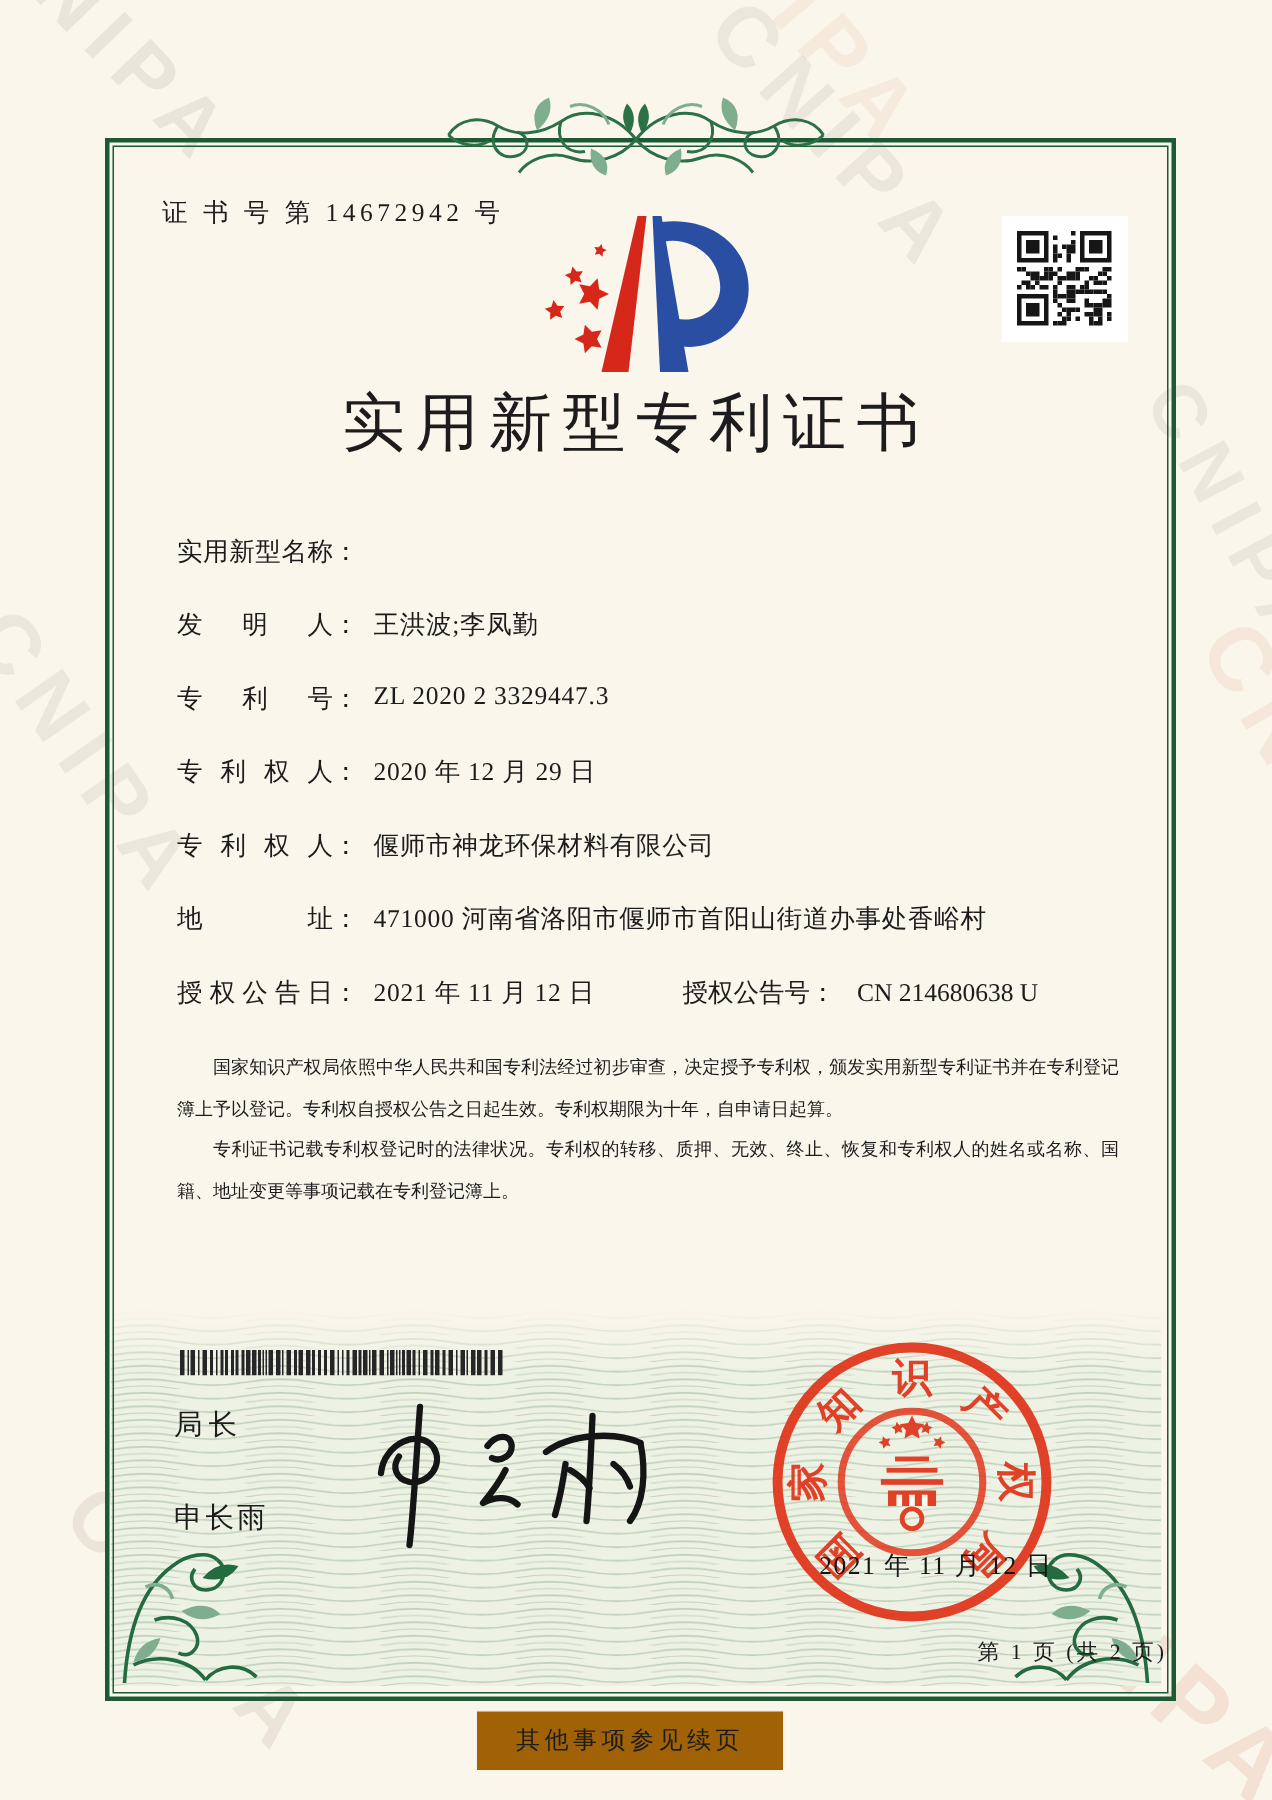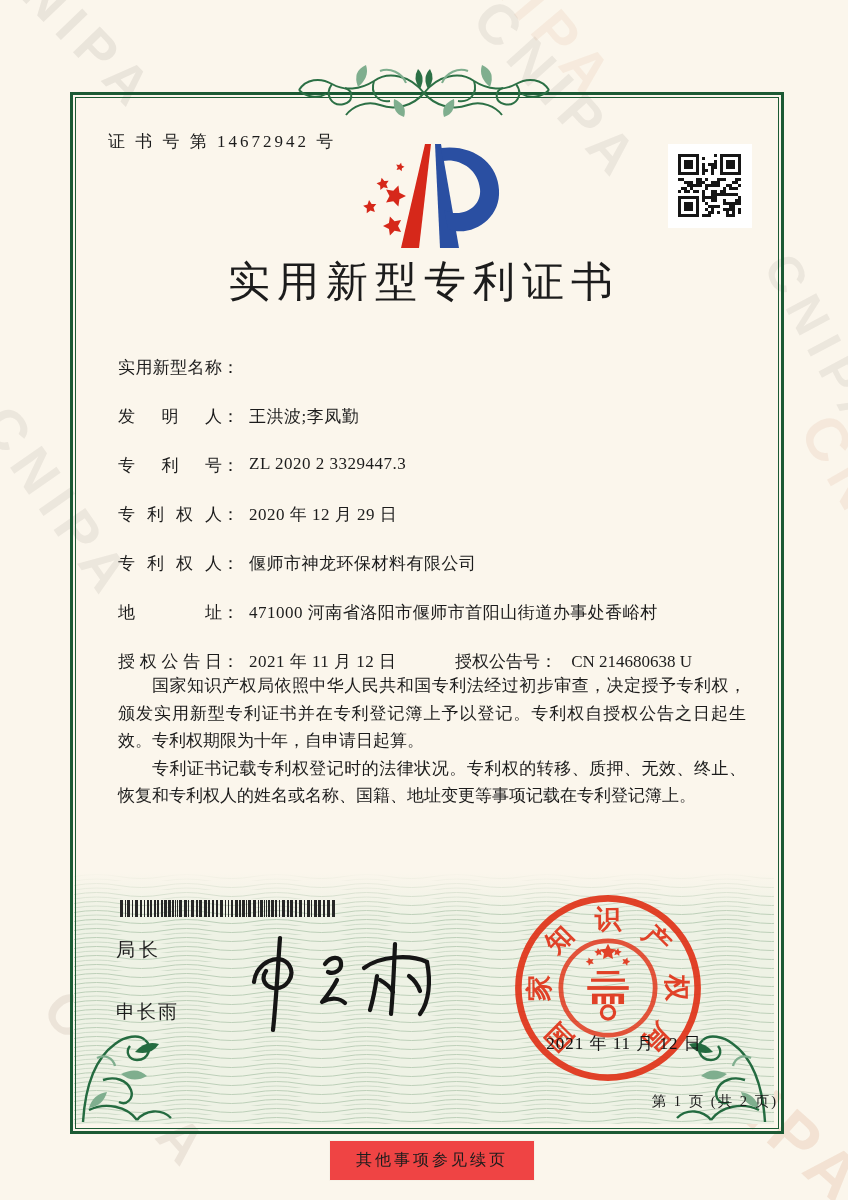--- a/index.html
+++ b/index.html
@@ -31,35 +31,35 @@
   .qr{position:absolute;left:668px;top:144px;width:84px;height:84px;background:#fff;z-index:4;display:flex;align-items:center;justify-content:center;}
   .title{position:absolute;left:70px;top:254px;width:708px;text-align:center;font-size:42px;font-weight:400;letter-spacing:7px;z-index:4;}
   
   .fields{position:absolute;left:118px;top:356px;width:624px;z-index:4;font-size:17px;}
   .frow{position:relative;display:flex;align-items:flex-start;height:23px;margin-bottom:26px;white-space:nowrap;}
   .flabel{display:inline-block;width:104px;text-align:justify;text-align-last:justify;}
   .fcolon{margin-right:10px;}
   .fvalue{letter-spacing:.5px;}
   .grant2{position:absolute;left:337px;top:0;}
   
-  .paras{position:absolute;left:118px;top:672px;width:628px;z-index:4;font-size:17px;line-height:27.5px;text-align:justify;}
+  .paras{position:absolute;left:118px;top:698px;width:628px;z-index:4;font-size:12px;line-height:27.5px;text-align:justify;}
   .paras p{margin:0;text-indent:2em;}
   
   .barcode{position:absolute;left:120px;top:900px;z-index:4;}
   
   .sig-title{position:absolute;left:116px;top:907px;font-size:19px;letter-spacing:4px;z-index:4;margin-top:30px;}
   .sig-name{position:absolute;left:116px;top:999px;font-size:19px;letter-spacing:2px;z-index:4;}
   .sig-script{position:absolute;left:228px;top:932px;z-index:4;}
   
   .seal{position:absolute;left:508px;top:888px;z-index:5;}
   .seal-char{font-size:28px;font-weight:700;fill:#e03318;text-anchor:middle;font-family:"Liberation Serif","DejaVu Serif",serif;}
   .seal-date{position:absolute;left:518px;top:1032px;width:212px;text-align:center;font-size:17px;letter-spacing:1px;color:#141414;z-index:6;white-space:nowrap;}
   
   .page-num{position:absolute;left:70px;top:1092px;width:708px;text-align:right;font-size:14.5px;letter-spacing:2px;z-index:4;}
-  .note-box{position:absolute;left:330px;top:1141px;background:#ef4444;padding:9px 26px;font-size:16px;letter-spacing:3px;z-index:4;box-shadow:0 0 0 1px rgba(0,0,0,0.02);}
+  .note-box{position:absolute;left:318px;top:1141px;background:#a16207;padding:9px 26px;font-size:16px;letter-spacing:3px;z-index:4;box-shadow:0 0 0 1px rgba(0,0,0,0.02);}
 </style>
 </head>
 <body>
 
 <div class="page">
 
   <span class="wm wm1">CNIPA</span>
   <span class="wm wm2">CNIPA</span>
   <span class="wm wm3">CNIPA</span>
   <span class="wm wm4">CNIPA</span>

